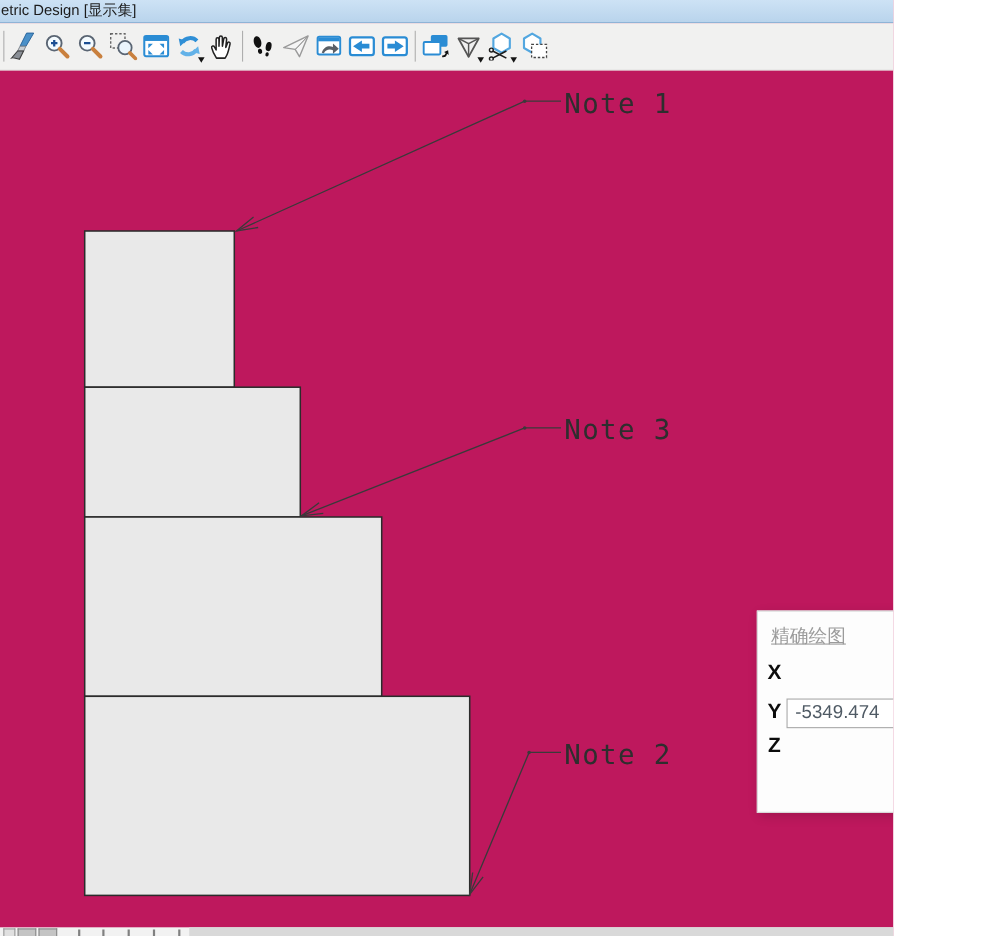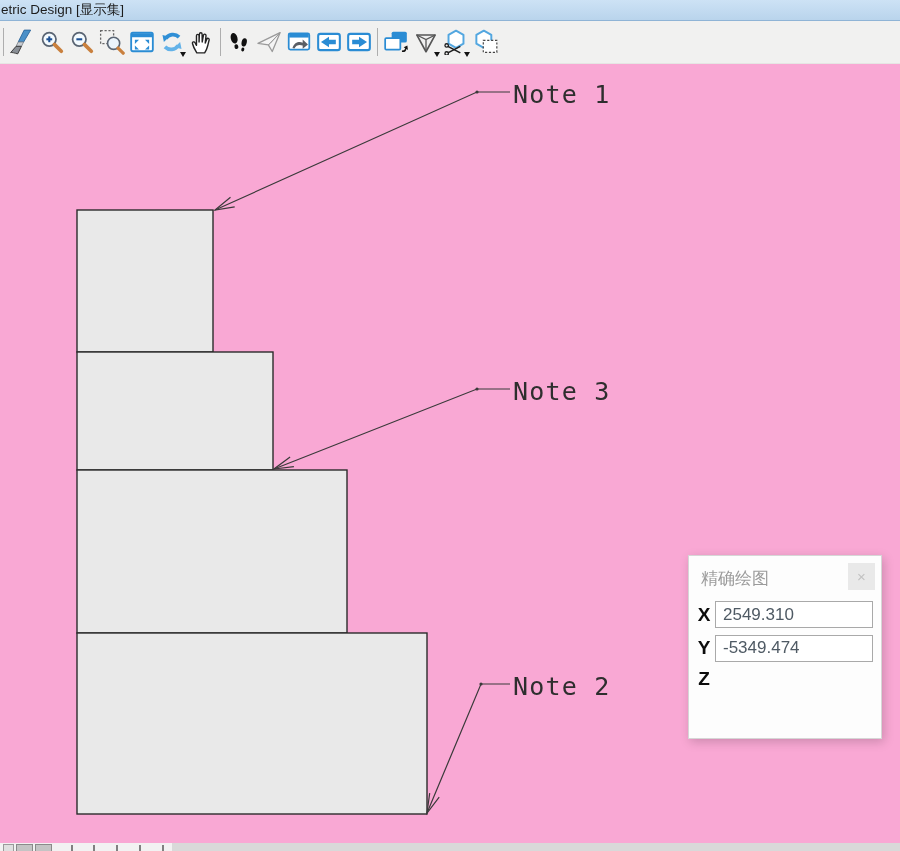--- a/index.html
+++ b/index.html
@@ -1,16 +1,16 @@
 <!DOCTYPE html>
 <html><head>
 <meta charset="utf-8">
 <style>
   html,body{margin:0;padding:0;background:#ffffff;font-family:"Liberation Sans",sans-serif;}
-  .window{position:relative;width:900px;height:851px;overflow:hidden;background:#f9a8d4;}
+  .window{position:relative;width:812px;height:851px;overflow:hidden;background:#be185d;}
 
   
   .titlebar{
     position:absolute;left:0;top:0;width:900px;height:20px;
     background:linear-gradient(#cde2f5,#b9d4ec);
     border-bottom:1px solid #8fb4d6;
   }
   .titlebar .title{
     position:absolute;left:1px;top:1px;font-size:13.5px;color:#1c1c1c;white-space:nowrap;
   }
@@ -43,21 +43,21 @@
     fill:#2e2e2e;
   }
 
   
   .accudraw{
     position:absolute;left:688px;top:555px;width:192px;height:182px;
     background:#fdfdfd;border:1px solid #d6d6d6;
     box-shadow:2px 3px 10px rgba(0,0,0,0.18);
     z-index:5;
   }
-  .ad-title{position:absolute;left:12px;top:11px;font-size:17px;color:#9b9b9b;}
+  .ad-title{position:absolute;left:12px;top:11px;font-size:17px;color:#9b9b9b;text-decoration:underline;}
   .ad-close{
     position:absolute;right:6px;top:7px;width:27px;height:27px;
     background:#e9e9e9;border:none;color:#c2c2c2;font-size:15px;line-height:27px;
     text-align:center;cursor:pointer;padding:0;
   }
   .ad-row{position:absolute;left:7px;display:flex;align-items:center;}
   .ad-row.r0{top:45px;} .ad-row.r1{top:78.5px;} .ad-row.r2{top:112px;}
   .ad-label{width:16px;font-size:19px;font-weight:bold;color:#0c0c0c;text-align:center;margin-right:3px;}
   .ad-input{
     width:142px;height:21px;border:1px solid #a9a9a9;background:#fff;
@@ -251,21 +251,20 @@
   </svg>
 
   <div class="accudraw">
     <span class="ad-title">精确绘图</span>
     <button class="ad-close">
       <span>×</span>
     </button>
 
     <div class="ad-row r0">
       <span class="ad-label">X</span>
-      <input class="ad-input" type="text" value="2549.310" style="">
     </div>
     <div class="ad-row r1">
       <span class="ad-label">Y</span>
       <input class="ad-input" type="text" value="-5349.474" style="">
     </div>
     <div class="ad-row r2">
       <span class="ad-label">Z</span>
     </div>
   </div>
 

